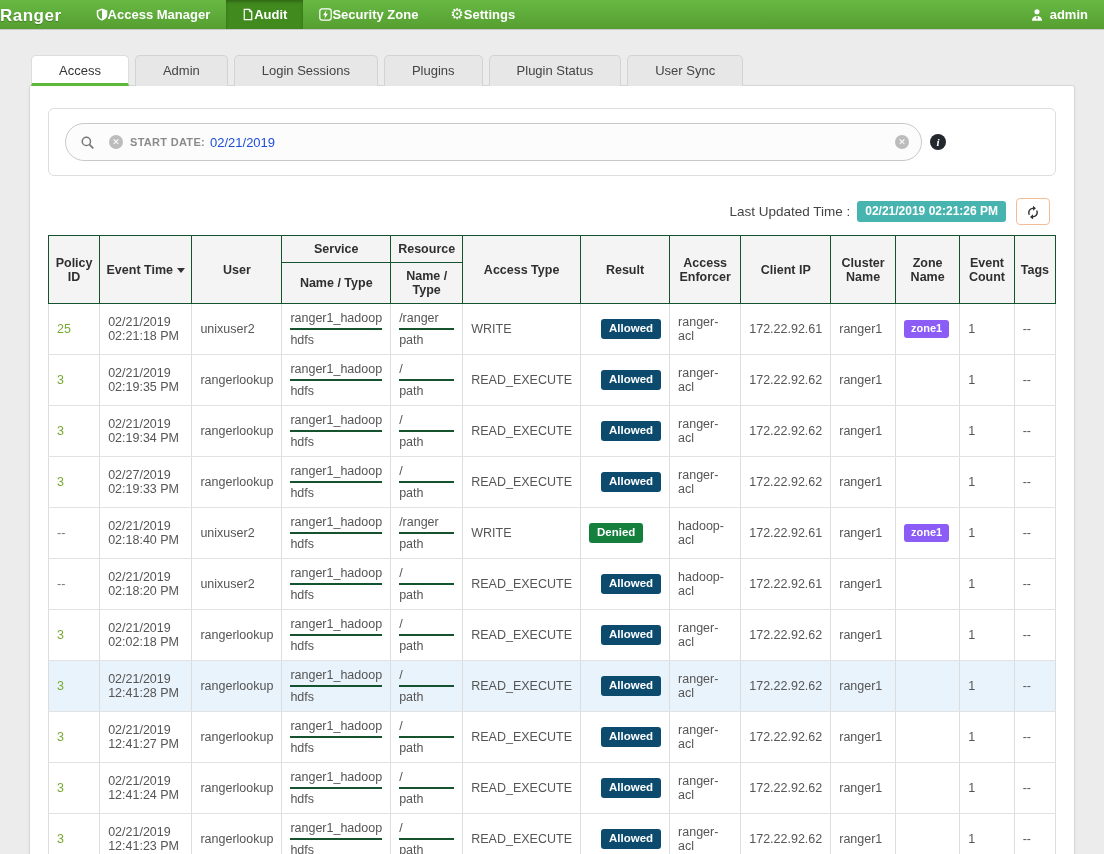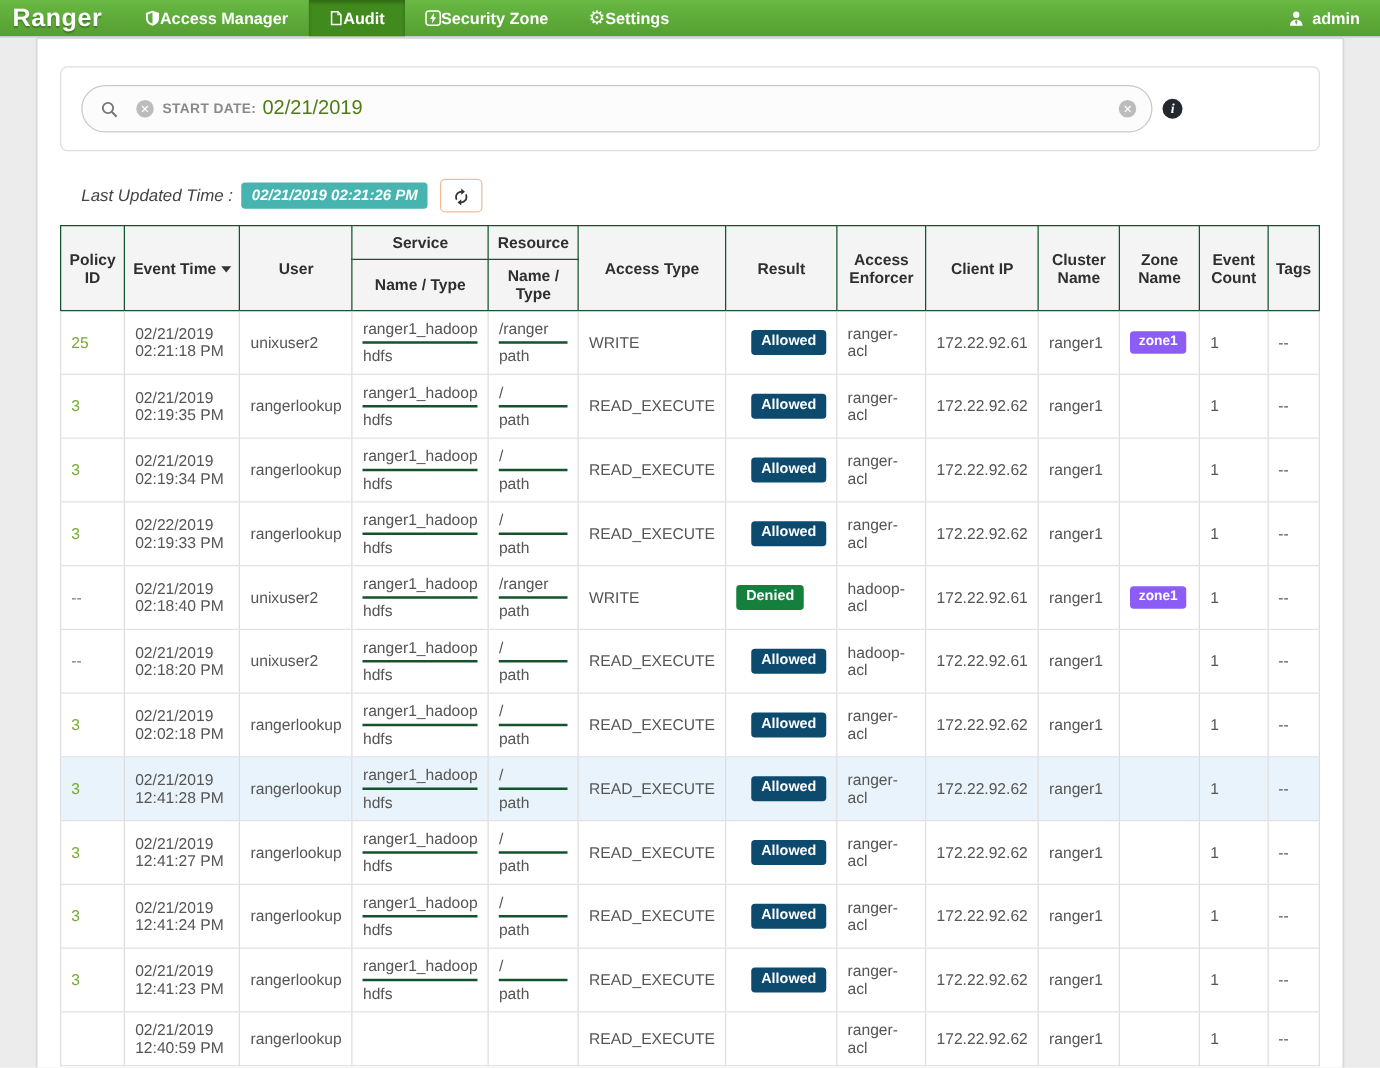--- a/index.html
+++ b/index.html
@@ -12,22 +12,22 @@
     color: #444;
   }
   
   .navbar {
     height: 30px;
     background: linear-gradient(#68b843, #559f30);
     display: flex; align-items: stretch;
     border-bottom: 1px solid #c8c8c8;
   }
   .brand {
-    color: #fff; font-size: 20px; font-weight: bold;
-    padding: 2px 18px 0 10px; letter-spacing: .5px;
+    color: #fff; font-size: 17px; font-weight: bold;
+    padding: 2px 18px 0 0; letter-spacing: .5px;
     text-shadow: 0 1px 1px rgba(0,0,0,.25);
     display:flex; align-items:center;
   }
   .nav-items { display: flex; align-items: stretch; }
   .nav-item {
     display: flex; align-items: center; gap: 0;
     padding: 0 16px; color: #fff; font-size: 13px; font-weight: bold;
     cursor: pointer;
   }
   .nav-item.active {
@@ -86,34 +86,34 @@
   .tag-remove, .pill-clear {
     width: 14px; height: 14px; border-radius: 50%;
     background: #bcbcbc; color: #fff;
     font-size: 9px; line-height: 14px; text-align: center; font-weight: bold;
     display: inline-block; cursor: pointer;
   }
   .filter-label {
     color: #8a8a8a; font-size: 11px; font-weight: bold; letter-spacing: .3px;
     margin: 0 5px 0 7px;
   }
-  .filter-value { color: #4d7c0f; font-size: 16px; }
+  .filter-value { color: #1d4ed8; font-size: 13px; }
   .pill-clear { margin-left: auto; }
   .info-btn {
     width: 16px; height: 16px; border-radius: 50%;
     background: #23272e; color: #fff;
     font-size: 11px; line-height: 16px; text-align: center;
     font-family: "Liberation Serif", serif; font-weight: bold; font-style: italic;
     margin-left: 8px; cursor: pointer;
   }
 
   
   .updated-row {
-    display: flex; justify-content: flex-start; align-items: center;
-    margin: 22px 19px 10px; font-size: 13.5px; color: #444; font-style: italic;
+    display: flex; justify-content: flex-end; align-items: center;
+    margin: 22px 8px 10px; font-size: 13.5px; color: #444;
   }
   .badge {
     display: inline-block; padding: 3px 8px; border-radius: 3px;
     color: #fff; font-size: 11.5px; font-weight: bold; line-height: 1.2;
   }
   .badge.teal { background: #48b4b0; margin-left: 7px; font-size: 12px; }
   .refresh-btn {
     margin-left: 10px;
     width: 34px; height: 27px;
     background: #fff;
@@ -205,20 +205,28 @@
             <path fill="#5fae3c" d="M8 9.2 L9.2 10.6 L8 13.6 L6.8 10.6 Z"></path>
           </svg>
       </span>
       <span>admin</span>
     </div>
   </div>
 </div>
 
 <div class="content">
 
+  <div class="tabs">
+    <div class="tab active">Access</div>
+    <div class="tab">Admin</div>
+    <div class="tab">Login Sessions</div>
+    <div class="tab">Plugins</div>
+    <div class="tab">Plugin Status</div>
+    <div class="tab">User Sync</div>
+  </div>
 
   <div class="panel">
 
     <div class="search-wrap">
       <div class="search-pill">
         <span class="icn">
           <svg width="15" height="15" viewBox="0 0 16 16">
               <circle cx="6.8" cy="6.8" r="4.4" fill="none" stroke="#777" stroke-width="1.6"></circle>
               <line x1="10.2" y1="10.2" x2="14.2" y2="14.2" stroke="#777" stroke-width="1.8"></line>
             </svg>
@@ -341,21 +349,21 @@
             <td><span class="badge allowed">Allowed</span></td>
             <td>ranger-acl</td>
             <td>172.22.92.62</td>
             <td>ranger1</td>
             <td></td>
             <td>1</td>
             <td class="muted">--</td>
           </tr>
           <tr>
             <td><span class="plink">3</span></td>
-            <td>02/22/2019 02:19:33 PM</td>
+            <td>02/27/2019 02:19:33 PM</td>
             <td>rangerlookup</td>
             <td>
               <div class="nt-name">ranger1_hadoop</div>
               <div class="nt-type">hdfs</div>
             </td>
             <td>
               <div class="nt-name">/</div>
               <div class="nt-type">path</div>
             </td>
             <td>READ_EXECUTE</td>

